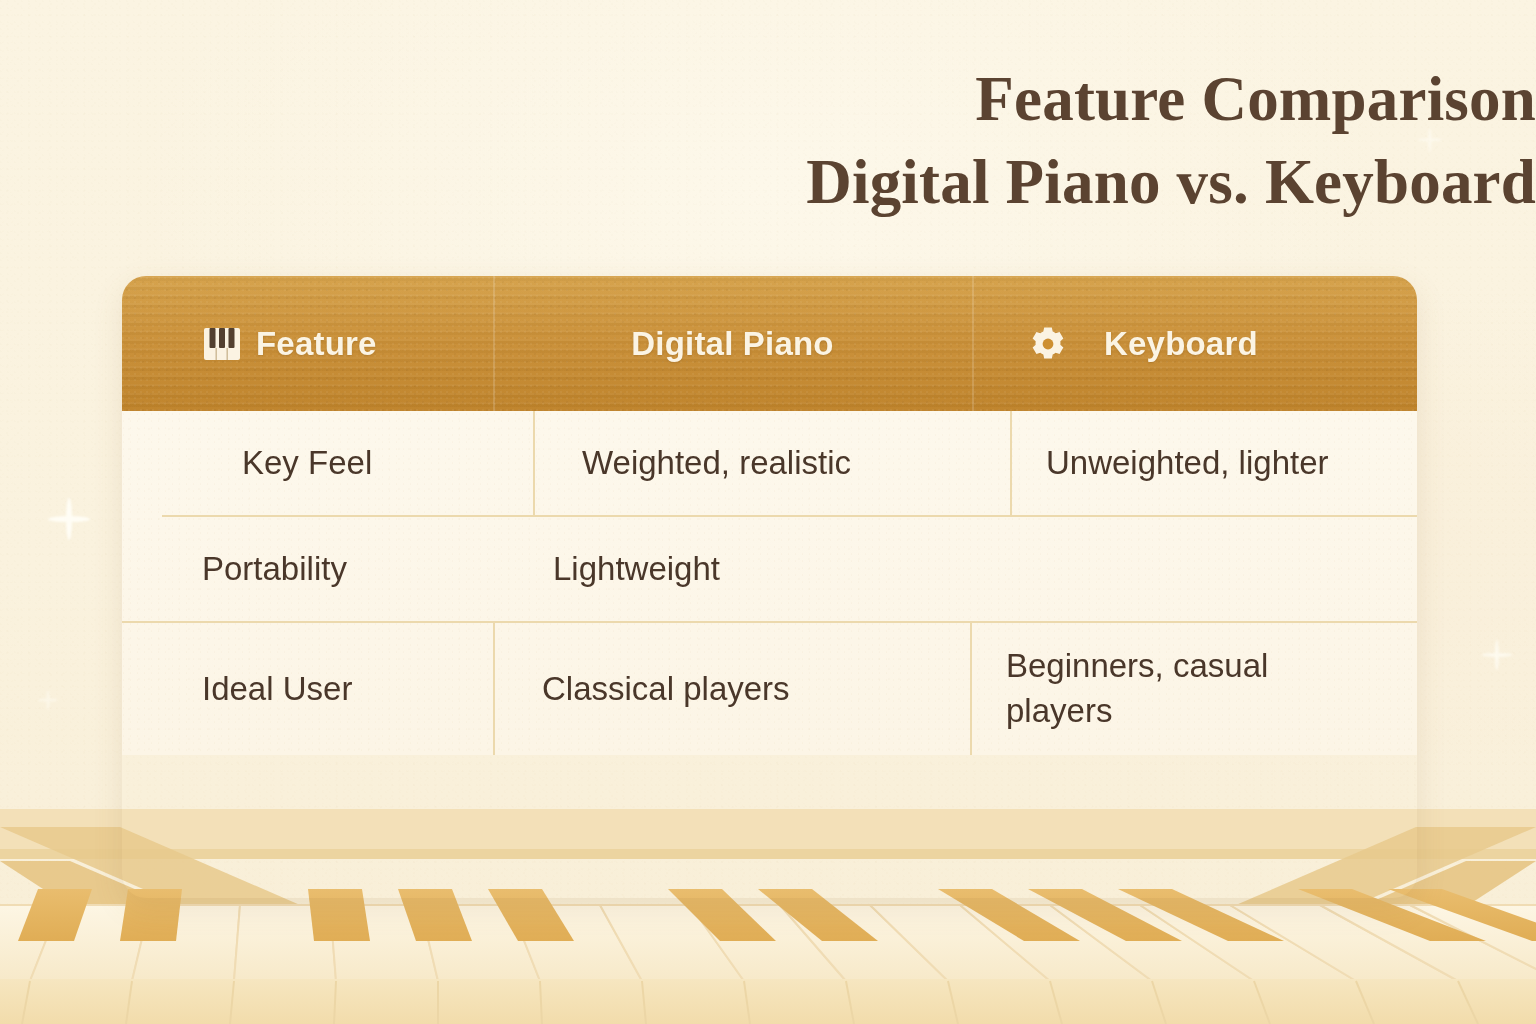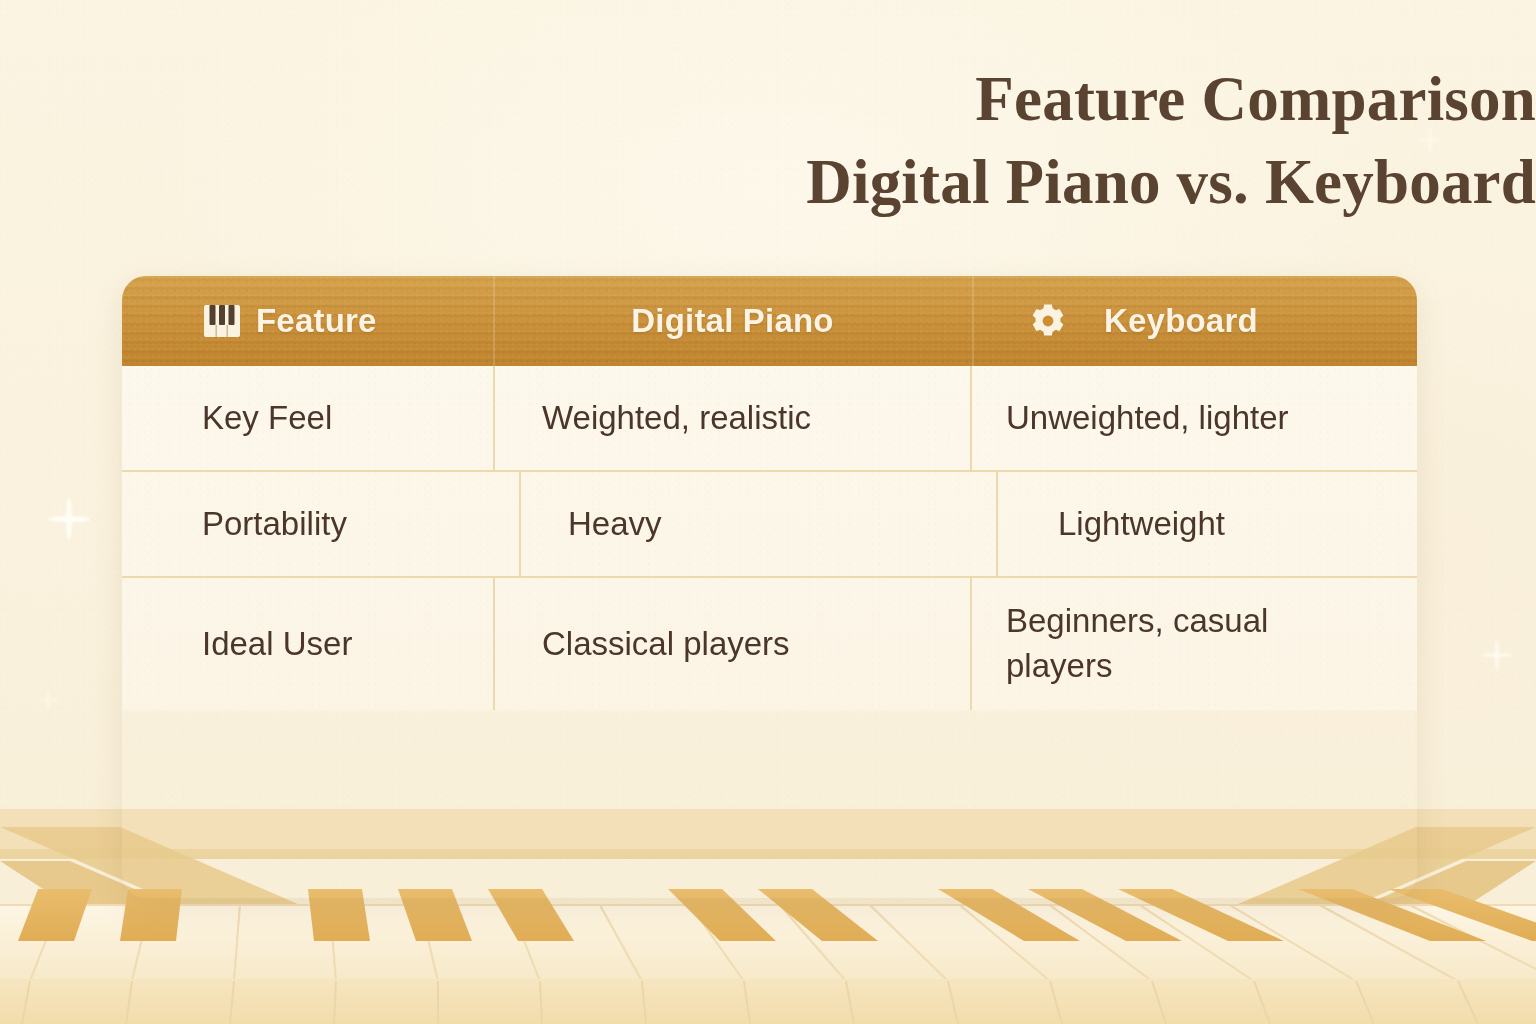--- a/index.html
+++ b/index.html
@@ -86,21 +86,21 @@
     left:122px; top:276px;
     width:1295px; height:622px;
     border-radius:24px;
     overflow:hidden;
     box-shadow:0 10px 30px rgba(150,110,55,.13);
     z-index:6;
   }
 
   .table-header {
     position:relative;
-    height:90px;
+    height:135px;
     background:
       linear-gradient(180deg, rgba(255,255,255,.07) 0%, rgba(0,0,0,.05) 100%),
       repeating-linear-gradient(180deg,
         rgba(255,255,255,.055) 0px, rgba(255,255,255,.055) 2px,
         rgba(0,0,0,.028) 2px, rgba(0,0,0,.028) 5px,
         rgba(255,255,255,.02) 5px, rgba(255,255,255,.02) 9px),
       linear-gradient(180deg,#d29a3c 0%, #cd8f31 48%, #c98a2c 100%);
     display:flex;
     align-items:center;
   }
@@ -169,21 +169,21 @@
     color:#4a372a;
     line-height:1.35;
     display:flex;
     align-items:center;
     padding:18px 0;
   }
   .tc-1 { width:371px; padding-left:80px; }
   .tc-2 { width:479px; padding-left:47px; border-left:2px solid #ecd9ad; border-right:2px solid #ecd9ad; }
   .tc-3 { flex:1; padding-left:34px; }
 
-  .row-h1 { min-height:106px; }
+  .row-h1 { min-height:106px;margin-left:40px; }
   .row-h2 { min-height:163px; }
   .row-h3 { min-height:106px;gap:26px; }
   .row-h4 { min-height:132px; }
 </style>
 </head>
 <body>
 
 <div class="bg-wash"></div>
 <div class="bg-grain"></div>
 
@@ -320,21 +320,20 @@
 
     <div class="trow row-h1">
       <div class="tcell tc-1">Key Feel</div>
       <div class="tcell tc-2">Weighted, realistic</div>
       <div class="tcell tc-3">Unweighted, lighter</div>
     </div>
 
 
     <div class="trow row-h3">
       <div class="tcell tc-1">Portability</div>
-      <div class="tcell tc-2">Heavy</div>
       <div class="tcell tc-3">Lightweight</div>
     </div>
 
     <div class="trow row-h4">
       <div class="tcell tc-1">Ideal User</div>
       <div class="tcell tc-2">Classical players</div>
       <div class="tcell tc-3" style="max-width:340px;">Beginners, casual players</div>
     </div>
 
   </div>

